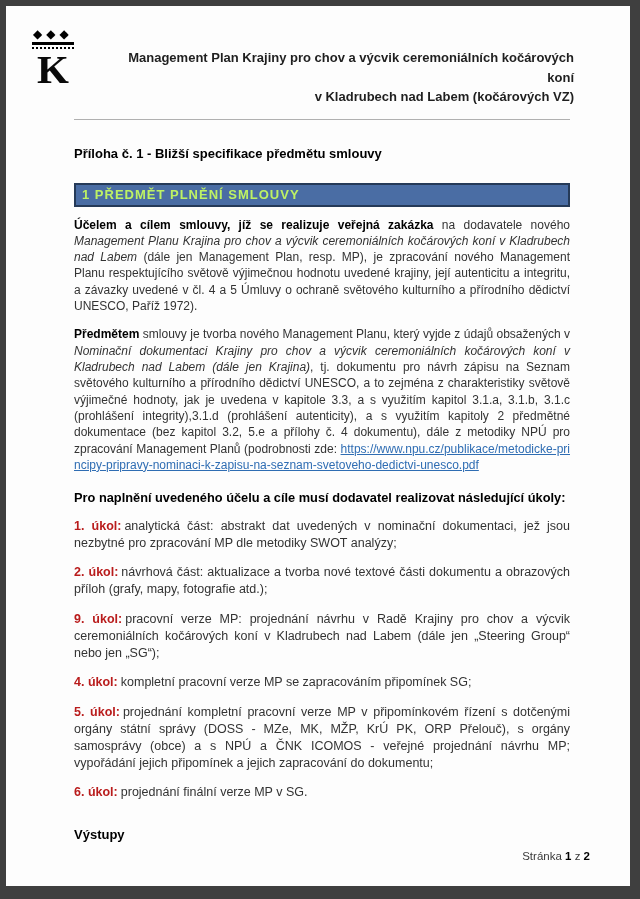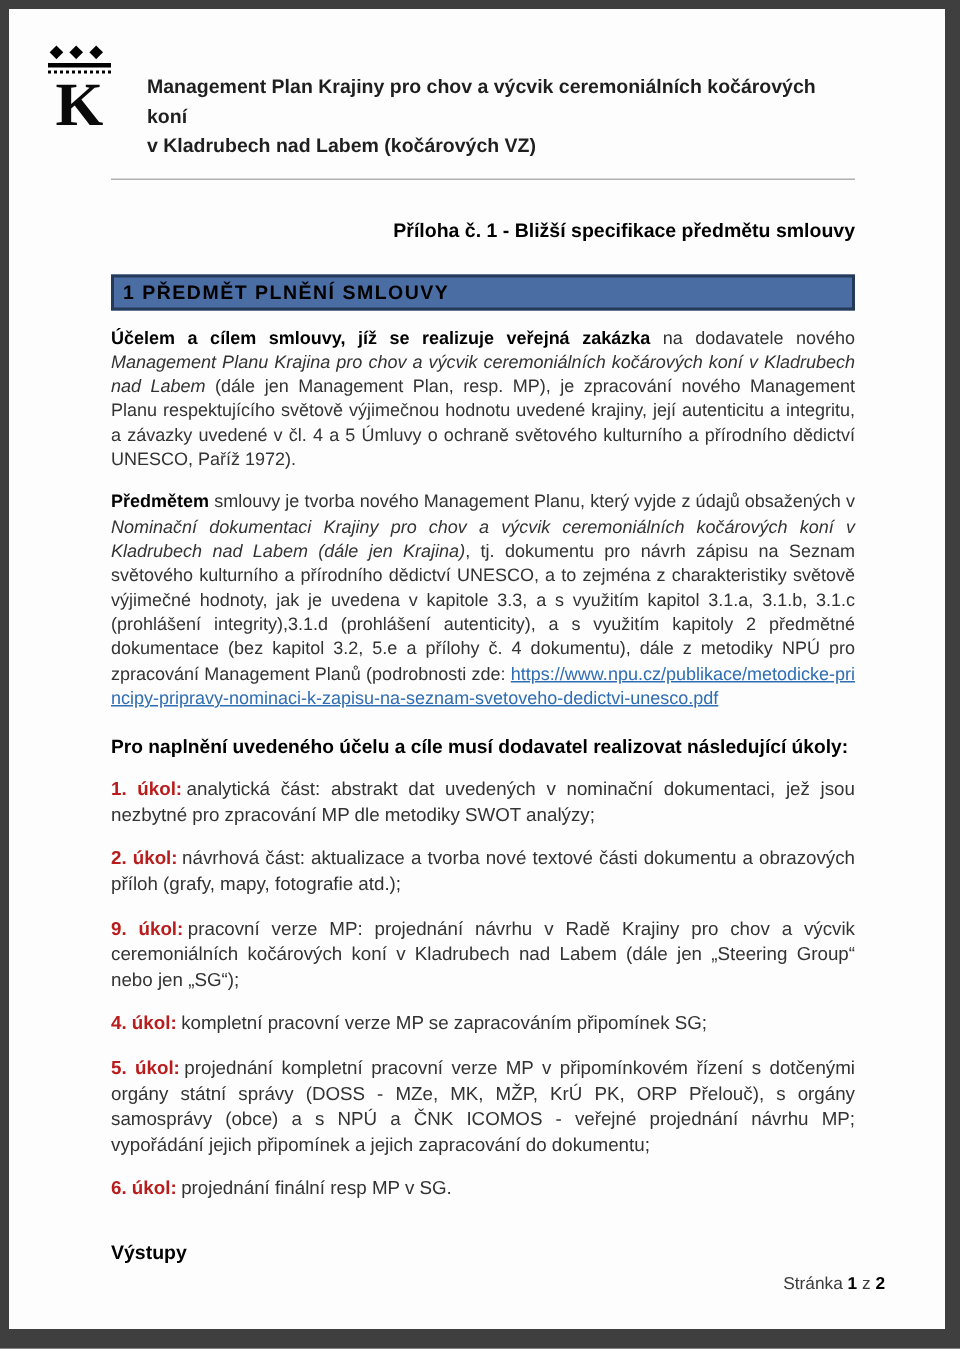--- a/index.html
+++ b/index.html
@@ -9,29 +9,29 @@
         font-family:"Liberation Sans","DejaVu Sans",sans-serif;color:#333;}
 
   
   .header{display:flex;align-items:flex-start;padding:16px 56px 0 26px;}
   .logo{width:66px;flex:none;padding-top:6px;}
   .logo-diamonds{font-size:12px;letter-spacing:4px;color:#000;line-height:1;margin-left:1px;white-space:nowrap;}
   .logo-solid{width:42px;height:3px;background:#000;margin-top:2px;}
   .logo-dotted{width:42px;border-top:2px dotted #000;margin-top:2px;}
   .logo-letter{font-family:"Liberation Serif","DejaVu Serif",serif;font-size:41px;font-weight:bold;
                color:#0a0a0a;line-height:0.95;margin:1px 0 0 5px;}
-  .header-title{flex:1;text-align:left;padding-top:26px;font-weight:bold;font-size:13px;
+  .header-title{flex:1;text-align:right;padding-top:26px;font-weight:bold;font-size:13px;
                 line-height:1.5;color:#1f1f1f;}
   .header-rule{margin:12px 60px 0 68px;border-top:1px solid #b0b0b0;}
   .subtitle{margin:13px 60px 0 68px;color:#8c8c8c;font-size:13px;}
 
   
   .content{padding:0 60px 0 68px;}
-  .doc-heading{margin-top:26px;text-align:right;font-size:13px;font-weight:bold;color:#000;}
-  .section-bar{margin-top:22px;background:#4a6da4;border:2px solid #253a58;color:#000000;
+  .doc-heading{margin-top:26px;text-align:left;font-size:13px;font-weight:bold;color:#000;}
+  .section-bar{margin-top:22px;background:#4a6da4;border:2px solid #253a58;color:#bef264;
                font-weight:bold;font-size:13px;letter-spacing:1px;padding:2px 6px 3px 6px;}
   .para{margin-top:10px;text-align:justify;font-size:12px;line-height:1.36;color:#333;}
   .b{font-weight:bold;color:#000;}
   .i{font-style:italic;}
   .doc-link{color:#2f6db3;text-decoration:underline;word-break:break-all;}
   .tasks-intro{margin-top:17px;font-weight:bold;font-size:12.8px;color:#000;text-align:justify;}
   .task{margin-top:11px;text-align:justify;font-size:12.5px;line-height:1.36;color:#333;}
   .task-label{font-weight:bold;color:#b91c1c;margin-right:3px;}
   .outputs-heading{margin-top:26px;font-weight:bold;font-size:13px;color:#000;}
 
@@ -69,21 +69,21 @@
 
       <p class="para"><span class="b">Předmětem</span><span> smlouvy je tvorba nového Management Planu, který vyjde z údajů obsažených v </span><span class="i">Nominační dokumentaci Krajiny pro chov a výcvik ceremoniálních kočárových koní v Kladrubech nad Labem (dále jen Krajina)</span><span>, tj. dokumentu pro návrh zápisu na Seznam světového kulturního a přírodního dědictví UNESCO, a to zejména z charakteristiky světově výjimečné hodnoty, jak je uvedena v kapitole 3.3, a s využitím kapitol 3.1.a, 3.1.b, 3.1.c (prohlášení integrity),3.1.d (prohlášení autenticity), a s využitím kapitoly 2 předmětné dokumentace (bez kapitol 3.2, 5.e a přílohy č. 4 dokumentu), dále z metodiky NPÚ pro zpracování Management Planů (podrobnosti zde: </span><a class="doc-link" href="#">https://www.npu.cz/publikace/metodicke-principy-pripravy-nominaci-k-zapisu-na-seznam-svetoveho-dedictvi-unesco.pdf</a></p>
 
       <p class="tasks-intro">Pro naplnění uvedeného účelu a cíle musí dodavatel realizovat následující úkoly:</p>
 
       <p class="task"><span class="task-label">1. úkol:</span><span>analytická část: abstrakt dat uvedených v nominační dokumentaci, jež jsou nezbytné pro zpracování MP dle metodiky SWOT analýzy;</span></p>
       <p class="task"><span class="task-label">2. úkol:</span><span>návrhová část: aktualizace a tvorba nové textové části dokumentu a obrazových příloh (grafy, mapy, fotografie atd.);</span></p>
       <p class="task"><span class="task-label">9. úkol:</span><span>pracovní verze MP: projednání návrhu v Radě Krajiny pro chov a výcvik ceremoniálních kočárových koní v Kladrubech nad Labem (dále jen „Steering Group“ nebo jen „SG“);</span></p>
       <p class="task"><span class="task-label">4. úkol:</span><span>kompletní pracovní verze MP se zapracováním připomínek SG;</span></p>
       <p class="task"><span class="task-label">5. úkol:</span><span>projednání kompletní pracovní verze MP v připomínkovém řízení s dotčenými orgány státní správy (DOSS - MZe, MK, MŽP, KrÚ PK, ORP Přelouč), s orgány samosprávy (obce) a s NPÚ a ČNK ICOMOS - veřejné projednání návrhu MP; vypořádání jejich připomínek a jejich zapracování do dokumentu;</span></p>
-      <p class="task"><span class="task-label">6. úkol:</span><span>projednání finální resp MP v SG.</span></p>
+      <p class="task"><span class="task-label">6. úkol:</span><span>projednání finální verze MP v SG.</span></p>
 
       <div class="outputs-heading">Výstupy</div>
 
     </div>
 
     <div class="footer"><span>Stránka</span> <span class="num">1</span> <span>z</span> <span class="num">2</span></div>
 
   </div>
 </div>
 

